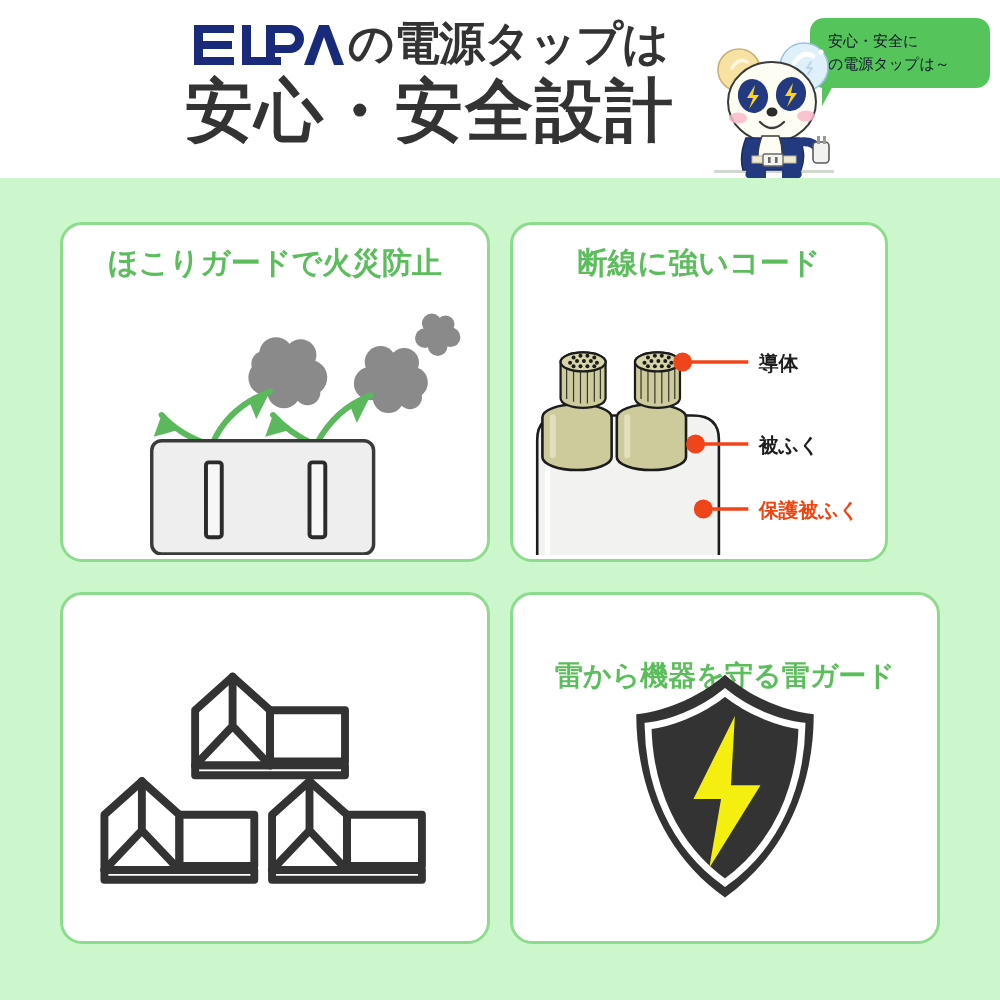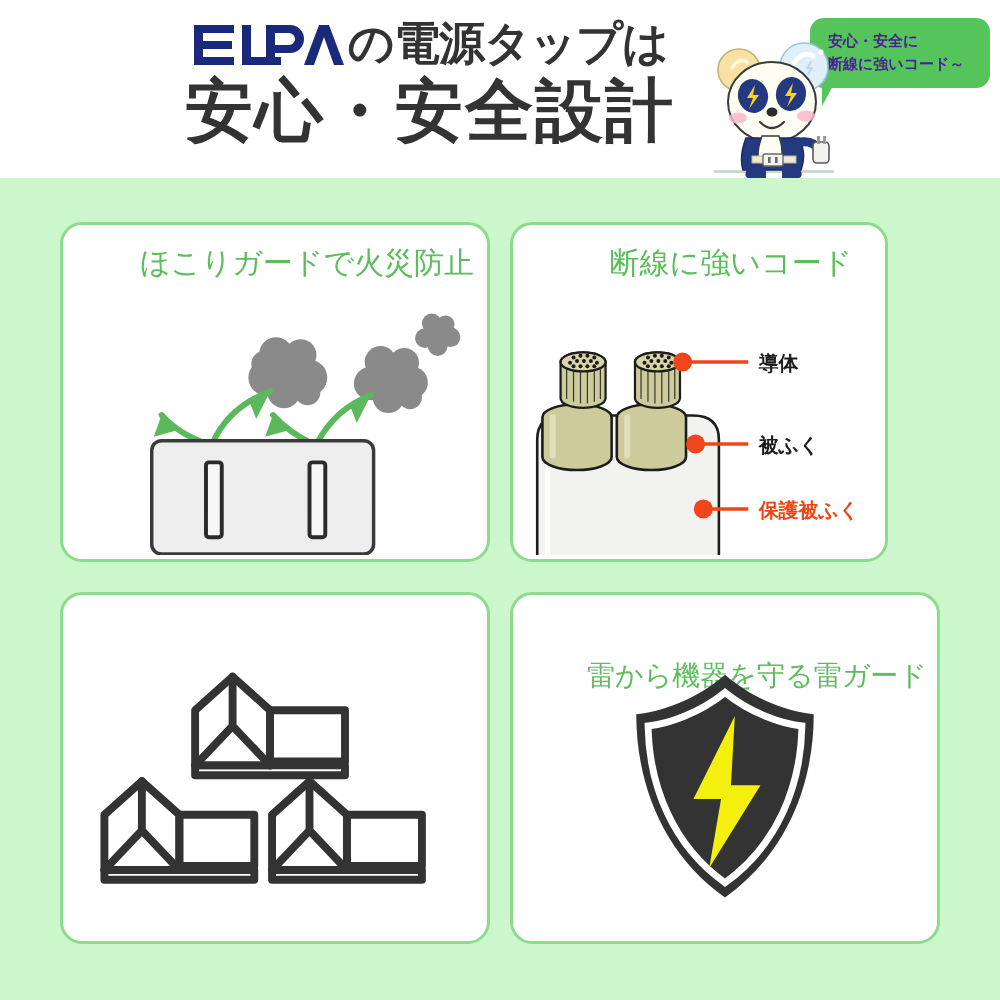--- a/index.html
+++ b/index.html
@@ -77,22 +77,22 @@
     position: absolute;
     left: 110px; top: 18px;
     width: 180px; height: 70px;
     background: #55c45b;
     border-radius: 14px;
     box-sizing: border-box;
     padding: 11px 0 0 18px;
   }
   #speech-bubble .bl {
     font-size: 15px;
-    font-weight: 700;
-    color: #4c1d95;
+    font-weight: 400;
+    color: #0f172a;
     line-height: 1.55;
     letter-spacing: 0px;
     white-space: nowrap;
   }
   #bubble-tail {
     position: absolute;
     left: 122px; top: 86px;
     width: 0; height: 0;
     border-left: 11px solid #55c45b;
     border-right: 11px solid transparent;
@@ -121,25 +121,24 @@
   #card-1 { left: 510px; top: 222px; width: 378px; height: 340px; }
   #card-2 { left: 60px;  top: 592px; width: 430px; height: 352px; }
   #card-3 { left: 510px; top: 592px; width: 430px; height: 352px; }
 
   .card-title {
     position: absolute;
     left: 0; top: 18px;
     width: 100%;
     text-align: center;
     font-size: 30px;
-    font-weight: 400;
+    font-weight: 700;
     color: #5cbd5c;
     letter-spacing: 0px;
     white-space: nowrap;
-    padding-left: 32px;
   }
   #card-3 .card-title { font-size: 28px; margin-top: 44px; }
 
   .card-figure {
     position: absolute;
     left: 0; top: 58px;
     width: 100%;
   }
 
   
@@ -175,21 +174,21 @@
         </svg>
         <span id="line1-text">の電源タップは</span>
       </div>
       <div id="line2">安心・安全設計</div>
     </div>
 
     <div id="mascot-area">
 
       <div id="speech-bubble">
         <div class="bl">安心・安全に</div>
-        <div class="bl">断線に強いコード～</div>
+        <div class="bl">の電源タップは～</div>
       </div>
       <div id="bubble-tail"></div>
 
       <svg id="mascot-svg" width="140" height="150" viewBox="0 0 140 150">
 
         <rect x="6" y="140" width="120" height="3" fill="#cfd8cf"></rect>
 
         <g>
           <circle cx="31" cy="40" r="21" fill="#f7e2a4" stroke="#c9b173" stroke-width="1.6"></circle>
           <path d="M24 38 q7 -11 15 -6" stroke="#fff7dd" stroke-width="3.5" fill="none" stroke-linecap="round"></path>

